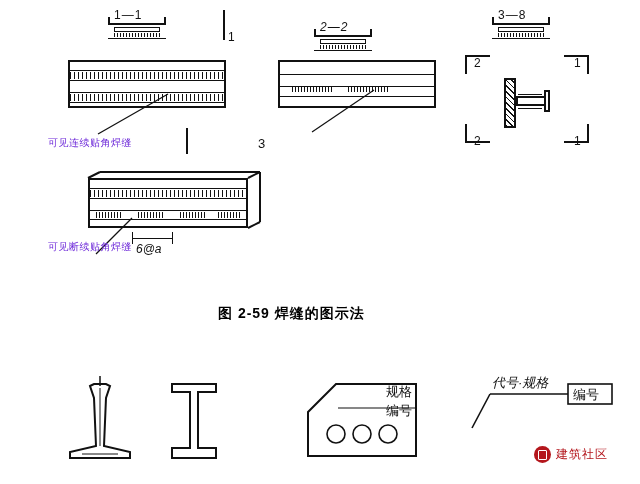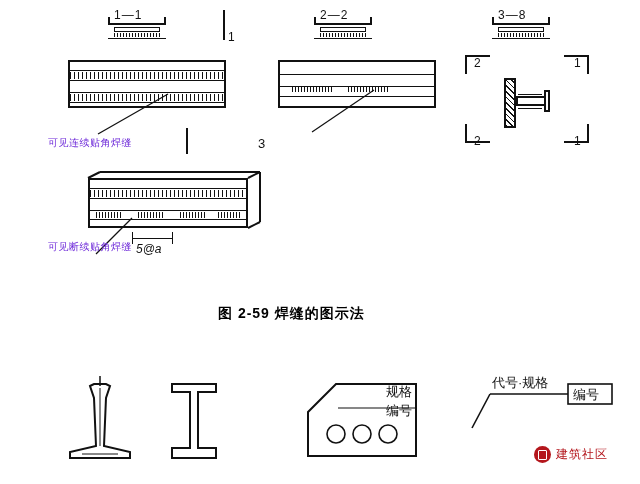--- a/index.html
+++ b/index.html
@@ -153,21 +153,21 @@
     <svg class="abs" style="left:0px; top:84px;" width="120" height="48">
       <line x1="108" y1="2" x2="38" y2="42" stroke="#111" stroke-width="1.2"></line>
     </svg>
 
     <div class="abs label" style="left:-12px; top:128px;">可见连续贴角焊缝</div>
     <div class="abs vline2" style="left:126px; top:120px; height:26px;"></div>
   </div>
 
   <div class="abs" style="left:270px; top:8px; width:180px; height:150px;">
 
-    <div class="abs" style="left:40px; top:0px; width:70px; height:32px;">
+    <div class="abs" style="left:40px; top:12px; width:70px; height:32px;font-style:italic;">
       <div class="abs section-tag" style="left:10px; top:0px;">2—2</div>
       <div class="abs hline2" style="left:4px; top:15px; width:58px;"></div>
       <div class="abs vline2" style="left:4px; top:9px; height:7px;"></div>
       <div class="abs vline2" style="left:60px; top:9px; height:7px;"></div>
       <div class="abs plate" style="left:10px; top:19px; width:46px; height:5px; border-width:1px;"></div>
       <div class="abs hatch-dense" style="left:10px; top:25px; width:46px; height:4px;"></div>
       <div class="abs hline" style="left:4px; top:30px; width:58px;"></div>
     </div>
 
     <div class="abs plate" style="left:8px; top:52px; width:158px; height:48px;"></div>
@@ -238,21 +238,21 @@
       <line x1="200" y1="2" x2="200" y2="52" stroke="#111" stroke-width="2"></line>
       <line x1="188" y1="58" x2="200" y2="52" stroke="#111" stroke-width="2"></line>
       <line x1="40" y1="2" x2="200" y2="2" stroke="#111" stroke-width="2"></line>
     </svg>
 
     <div class="abs" style="left:70px; top:62px; width:46px; height:22px;">
       <div class="abs vline" style="left:2px; top:0px; height:12px;"></div>
       <div class="abs vline" style="left:42px; top:0px; height:12px;"></div>
       <div class="abs hline" style="left:2px; top:6px; width:41px;"></div>
     </div>
-    <div class="abs small-label" style="left:76px; top:72px; font-style:italic; font-size:12px;">5@a</div>
+    <div class="abs small-label" style="left:76px; top:72px; font-style:italic; font-size:12px;">6@a</div>
 
     <svg class="abs" style="left:0px; top:44px;" width="120" height="50">
       <line x1="72" y1="4" x2="36" y2="40" stroke="#111" stroke-width="1.2"></line>
     </svg>
 
     <div class="abs label" style="left:-12px; top:70px;">可见断续贴角焊缝</div>
   </div>
 
 
   <div class="abs fig-caption" style="left:218px; top:305px;">图 2-59   焊缝的图示法</div>
@@ -276,21 +276,21 @@
       <line x1="38" y1="30" x2="116" y2="30" stroke="#111" stroke-width="1.2"></line>
       <circle cx="36" cy="56" r="9" fill="none" stroke="#111" stroke-width="1.6"></circle>
       <circle cx="62" cy="56" r="9" fill="none" stroke="#111" stroke-width="1.6"></circle>
       <circle cx="88" cy="56" r="9" fill="none" stroke="#111" stroke-width="1.6"></circle>
     </svg>
     <div class="abs small-label" style="left:86px; top:5px; font-size:13px;">规格</div>
     <div class="abs small-label" style="left:86px; top:24px; font-size:13px;">编号</div>
   </div>
 
   <div class="abs" style="left:468px; top:372px; width:170px; height:100px;">
-    <div class="abs small-label" style="left:24px; top:2px; font-size:13px;">代号·规格</div>
+    <div class="abs small-label" style="left:24px; top:2px; font-size:13px;font-style:italic;">代号·规格</div>
     <svg class="abs" style="left:0; top:0;" width="170" height="96">
       <line x1="22" y1="22" x2="100" y2="22" stroke="#111" stroke-width="1.6"></line>
       <line x1="22" y1="22" x2="4" y2="56" stroke="#111" stroke-width="1.6"></line>
       <rect x="100" y="12" width="44" height="20" fill="none" stroke="#111" stroke-width="1.6"></rect>
     </svg>
     <div class="abs small-label" style="left:105px; top:14px; font-size:13px;">编号</div>
   </div>
 
   <div class="wm" style="left:534px; top:446px;">
     <span class="wm-circle"></span>

